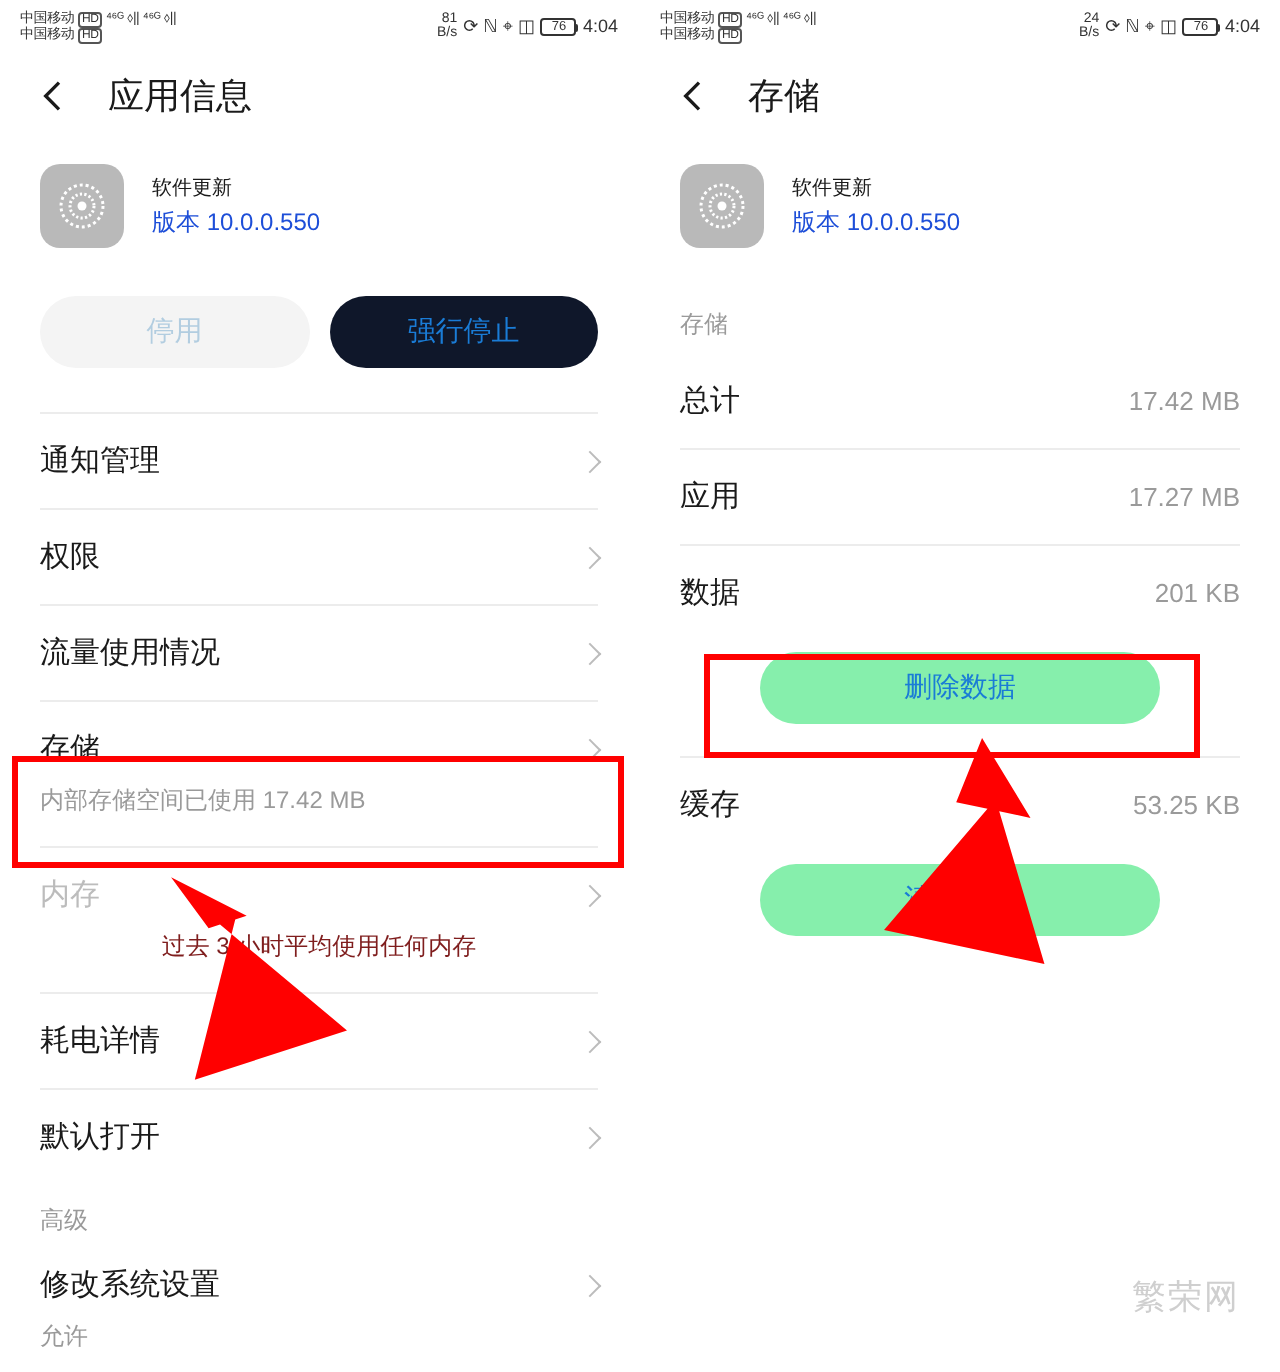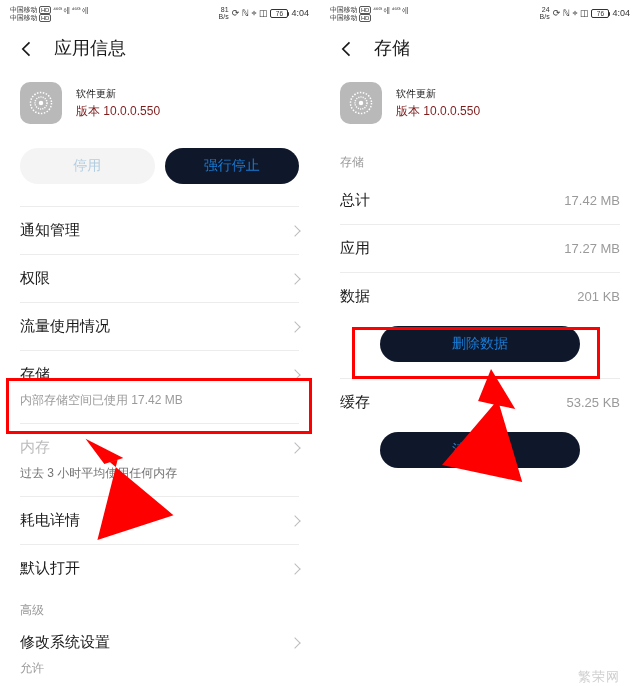--- a/index.html
+++ b/index.html
@@ -8,49 +8,49 @@
 .phone { width:320px; height:686px; background:#fff; position:relative; }
 .phone.left { border-right:1px solid #fff; }
 .status-bar { height:22px; font-size:8px; color:#333; display:flex; justify-content:space-between; align-items:center; padding:4px 10px 0 10px; }
 .status-left { display:flex; flex-direction:column; gap:1px; line-height:1; }
 .status-carrier { font-size:7px; letter-spacing:-0.2px; }
 .status-right { display:flex; align-items:center; gap:3px; font-size:9px; }
 .hd-badge { border:0.5px solid #555; border-radius:2px; font-size:6px; padding:0 1px; }
 .speed { font-size:7px; text-align:right; line-height:1; }
 .batt { border:0.8px solid #333; width:18px; height:9px; border-radius:2px; position:relative; display:inline-flex; align-items:center; justify-content:center; font-size:6.5px; }
 .batt::after { content:""; position:absolute; right:-2px; top:2px; width:1px; height:4px; background:#333; border-radius:0 1px 1px 0; }
-.header { display:flex; align-items:flex-end; padding:14px 16px 18px 16px; gap:16px; }
+.header { display:flex; align-items:center; padding:14px 16px 18px 16px; gap:16px; }
 .back-arrow { width:22px; height:22px; display:flex; align-items:center; justify-content:center; }
 .back-arrow svg { width:20px; height:20px; }
 .header-title { font-size:18px; color:#1a1a1a; font-weight:500; }
 .app-block { display:flex; align-items:center; padding:4px 20px 20px 20px; gap:14px; }
 .app-icon { width:42px; height:42px; border-radius:10px; background:#b9b9b9; display:flex; align-items:center; justify-content:center; }
 .app-icon svg { width:30px; height:30px; }
 .app-txt { display:flex; flex-direction:column; gap:2px; }
 .app-name { font-size:10px; color:#1a1a1a; }
-.app-ver { font-size:12px; color:#7f1d1d; }
+.app-ver { font-size:12px; color:#1d4ed8; }
 .btn-row { display:flex; gap:10px; padding:4px 20px 22px 20px; }
 .pill-btn { flex:1; height:36px; border-radius:18px; display:flex; align-items:center; justify-content:center; font-size:14px; }
 .pill-btn.disabled { background:#f4f4f4; color:#b2cde0; }
 .pill-btn.primary { background:#0f172a; color:#1a7cd6; }
-.pill-btn.wide { width:200px; margin:6px auto 16px auto; background:#0f172a; color:#1a7cd6; flex:none; }
+.pill-btn.wide { width:200px; margin:6px auto 16px auto; background:#86efac; color:#1a7cd6; flex:none; }
 .list { }
 .section-label { font-size:12px; color:#9a9a9a; padding:10px 20px 6px 20px; }
 .row { padding:14px 20px; position:relative; }
 .row-top { display:flex; justify-content:space-between; align-items:center; }
 .row-label { font-size:15px; color:#1a1a1a; }
 .row-label.disabled { color:#bcbcbc; }
 .row-sub { font-size:12px; color:#9a9a9a; margin-top:8px; }
-.row-sub.disabled { color:#737373; }
+.row-sub.disabled { color:#7f1d1d;text-align:center; }
 .row-value { font-size:13px; color:#9a9a9a; }
 .chev { width:8px; height:8px; border-right:1.5px solid #bcbcbc; border-bottom:1.5px solid #bcbcbc; transform:rotate(-45deg); margin-left:8px; }
 .row-right { display:flex; align-items:center; }
 .divider { height:1px; background:#ececec; margin:0 20px; }
 .red-box { position:absolute; border:3px solid #ff0000; pointer-events:none; }
-.watermark { position:absolute; right:20px; bottom:0; font-size:13px; color:#cfcfcf; letter-spacing:1px; }
+.watermark { position:absolute; right:20px; bottom:26px; font-size:17px; color:#cfcfcf; letter-spacing:1px; }
 .arrow-svg { position:absolute; pointer-events:none; }
 </style>
 </head>
 <body>
 
 <div class="phones">
 
   <div class="phone left">
     <div class="status-bar">
       <div class="status-left">

